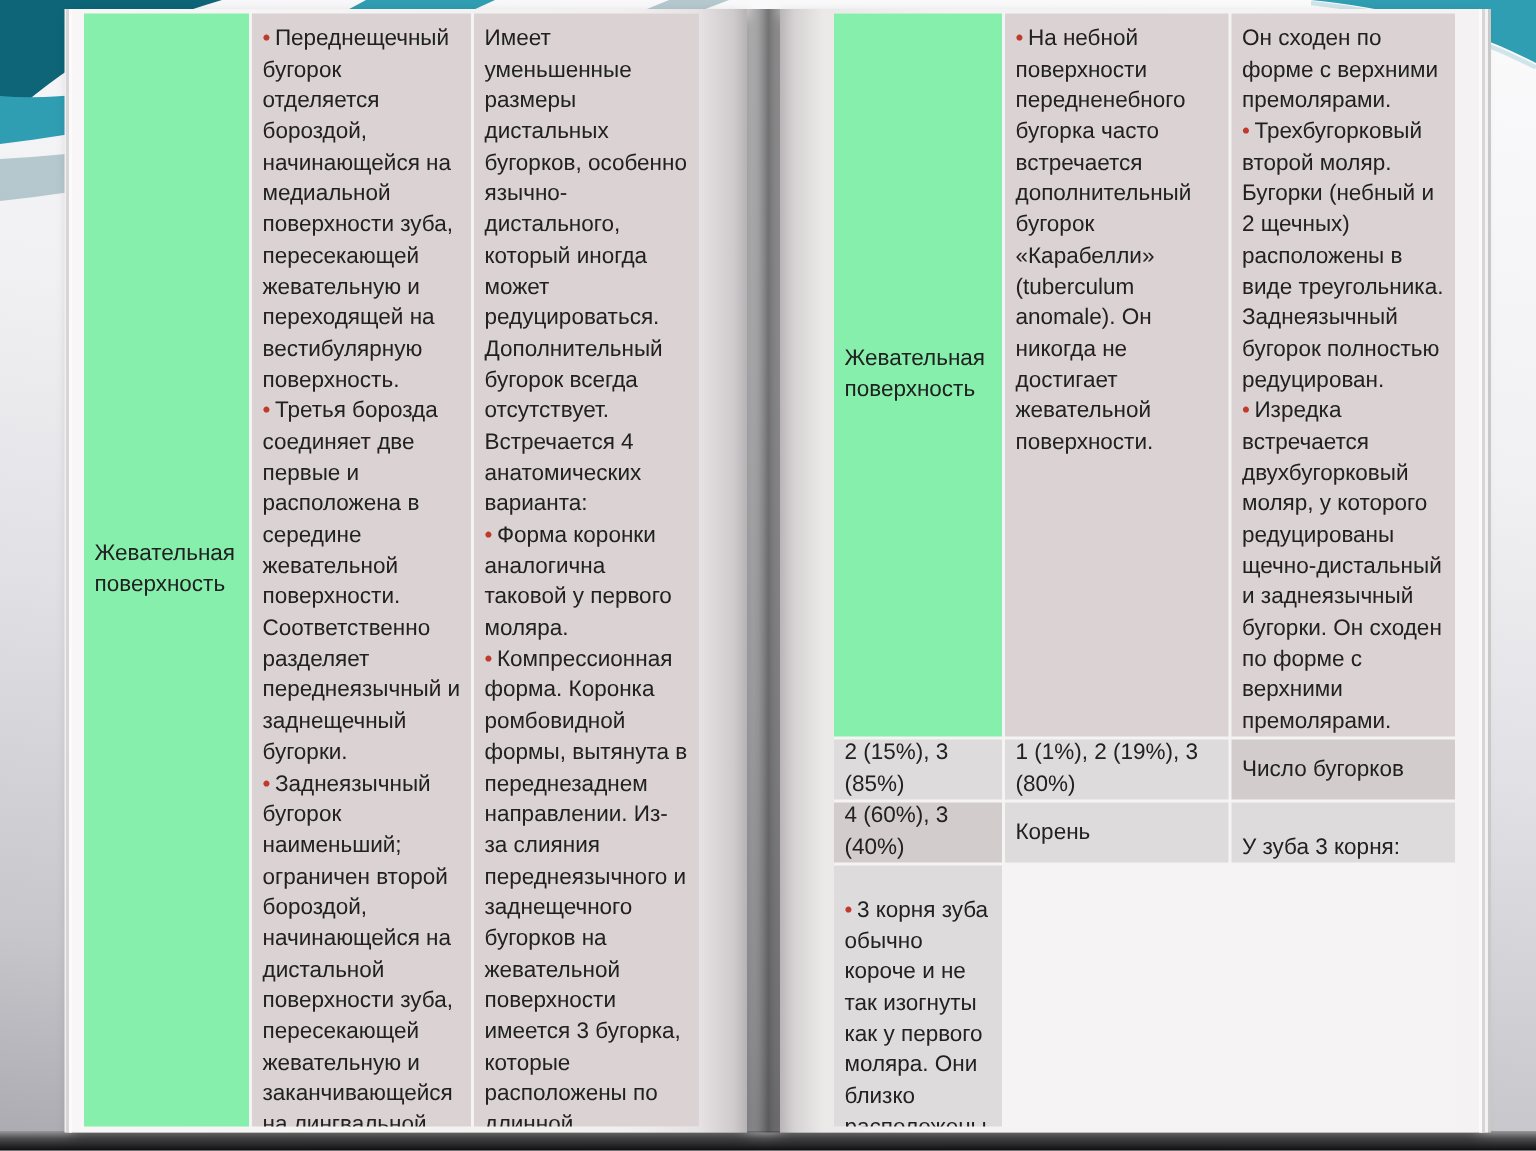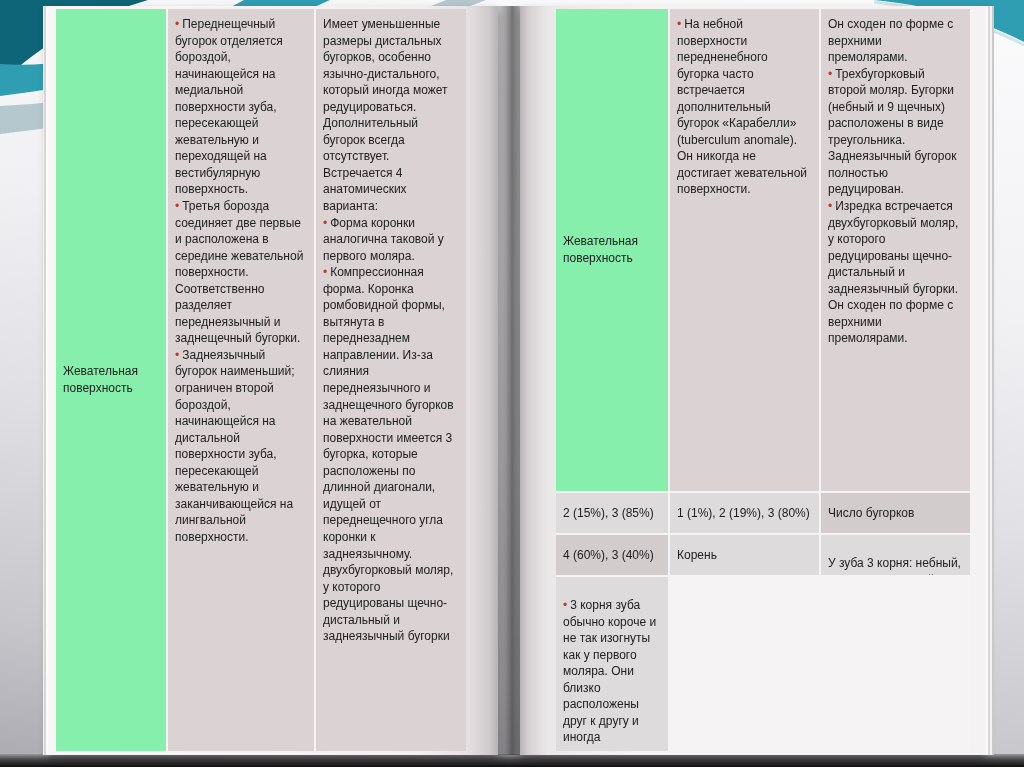--- a/index.html
+++ b/index.html
@@ -38,21 +38,21 @@
   .left-grid {
     left:8px; top:3px; width:410px; height:742px;
     grid-template-columns:110px 146px 150px; grid-template-rows:1fr;
   }
   .right-grid {
     left:36px; top:3px; width:414px; height:742px;
     grid-template-columns:112px 149px 149px;
     grid-template-rows:482px 40px 40px auto;
   }
   .cell {
-    overflow:hidden; padding:7px; font-size:12px; line-height:1.38; color:#212121;
+    overflow:hidden; padding:7px; font-size:15px; line-height:1.38; color:#212121;
   }
   .lab { background:#86efac; display:flex; align-items:center; }
   .c-pink  { background:#dad2d3; }
   .c-light { background:#dedbdc; }
   .c-mid   { background:#d3cccd; }
   .v-center { display:flex; align-items:center; }
   .para { margin:0; }
   .bullet { color:#c0392b; margin-right:3px; }
 </style>
 </head>
@@ -100,21 +100,21 @@
       <div class="grid right-grid">
 
         <div class="cell lab">
           <span>Жевательная поверхность</span>
         </div>
         <div class="cell c-pink">
           <p class="para"><span class="bullet">•</span><span>На небной поверхности передненебного бугорка часто встречается дополнительный бугорок «Карабелли» (tuberculum anomale). Он никогда не достигает жевательной поверхности.</span></p>
         </div>
         <div class="cell c-pink">
           <p class="para"><span>Он сходен по форме с верхними премолярами.</span></p>
-          <p class="para"><span class="bullet">•</span><span>Трехбугорковый второй моляр. Бугорки (небный и 9 щечных) расположены в виде треугольника. Заднеязычный бугорок полностью редуцирован.</span></p>
+          <p class="para"><span class="bullet">•</span><span>Трехбугорковый второй моляр. Бугорки (небный и 2 щечных) расположены в виде треугольника. Заднеязычный бугорок полностью редуцирован.</span></p>
           <p class="para"><span class="bullet">•</span><span>Изредка встречается двухбугорковый моляр, у которого редуцированы щечно-дистальный и заднеязычный бугорки. Он сходен по форме с верхними премолярами.</span></p>
         </div>
 
         <div class="cell c-light v-center">
           <span>2 (15%), 3 (85%)</span>
         </div>
         <div class="cell c-light v-center">
           <span>1 (1%), 2 (19%), 3 (80%)</span>
         </div>
 

